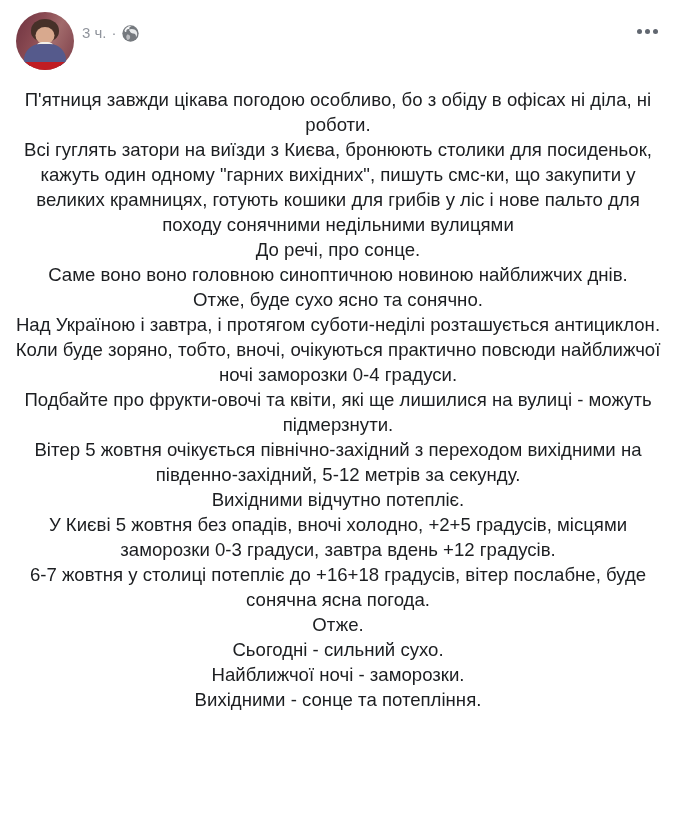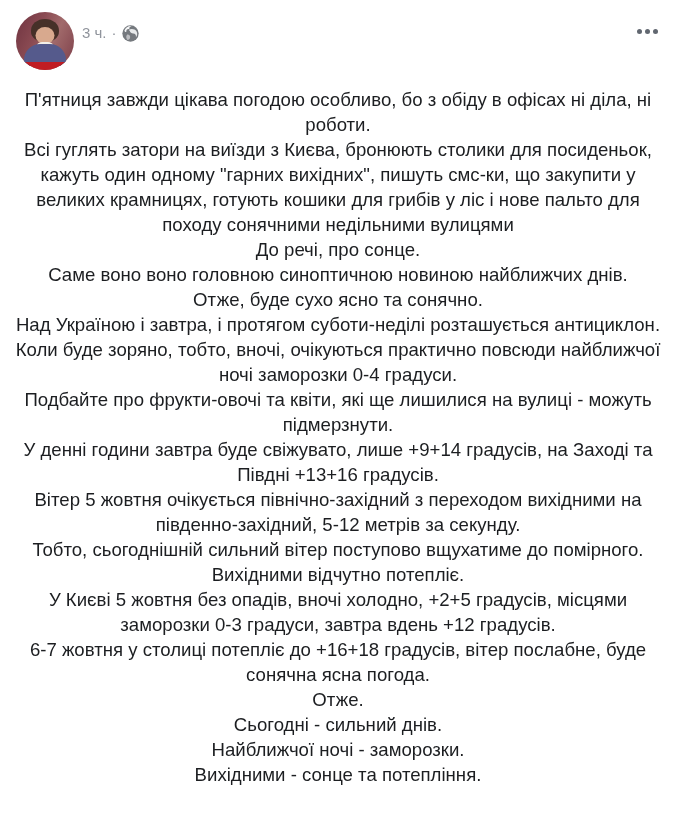--- a/index.html
+++ b/index.html
@@ -88,25 +88,23 @@
 
   <div class="post-body">
       <div class="para">П'ятниця завжди цікава погодою особливо, бо з обіду в офісах ні діла, ні роботи.</div>
       <div class="para">Всі гуглять затори на виїзди з Києва, бронюють столики для посиденьок, кажуть один одному "гарних вихідних", пишуть смс-ки, що закупити у великих крамницях, готують кошики для грибів у ліс і нове пальто для походу сонячними недільними вулицями</div>
       <div class="para">До речі, про сонце.</div>
       <div class="para">Саме воно воно головною синоптичною новиною найближчих днів.</div>
       <div class="para">Отже, буде сухо ясно та сонячно.</div>
       <div class="para">Над Україною і завтра, і протягом суботи-неділі розташується антициклон.</div>
       <div class="para">Коли буде зоряно, тобто, вночі, очікуються практично повсюди найближчої ночі заморозки 0-4 градуси.</div>
       <div class="para">Подбайте про фрукти-овочі та квіти, які ще лишилися на вулиці - можуть підмерзнути.</div>
-      <div class="para">У денні години завтра буде свіжувато, лише +9+14 градусів, на Заході та Півдні +13+16 градусів.</div>
       <div class="para">Вітер 5 жовтня очікується північно-західний з переходом вихідними на південно-західний, 5-12 метрів за секунду.</div>
-      <div class="para">Тобто, сьогоднішній сильний вітер поступово вщухатиме до помірного.</div>
       <div class="para">Вихідними відчутно потепліє.</div>
       <div class="para">У Києві 5 жовтня без опадів, вночі холодно, +2+5 градусів, місцями заморозки 0-3 градуси, завтра вдень +12 градусів.</div>
       <div class="para">6-7 жовтня у столиці потепліє до +16+18 градусів, вітер послабне, буде сонячна ясна погода.</div>
       <div class="para">Отже.</div>
-      <div class="para">Сьогодні - сильний днів.</div>
+      <div class="para">Сьогодні - сильний сухо.</div>
       <div class="para">Найближчої ночі - заморозки.</div>
       <div class="para">Вихідними - сонце та потепління.</div>
     </div>
 
 </div>
 
 </body></html>

